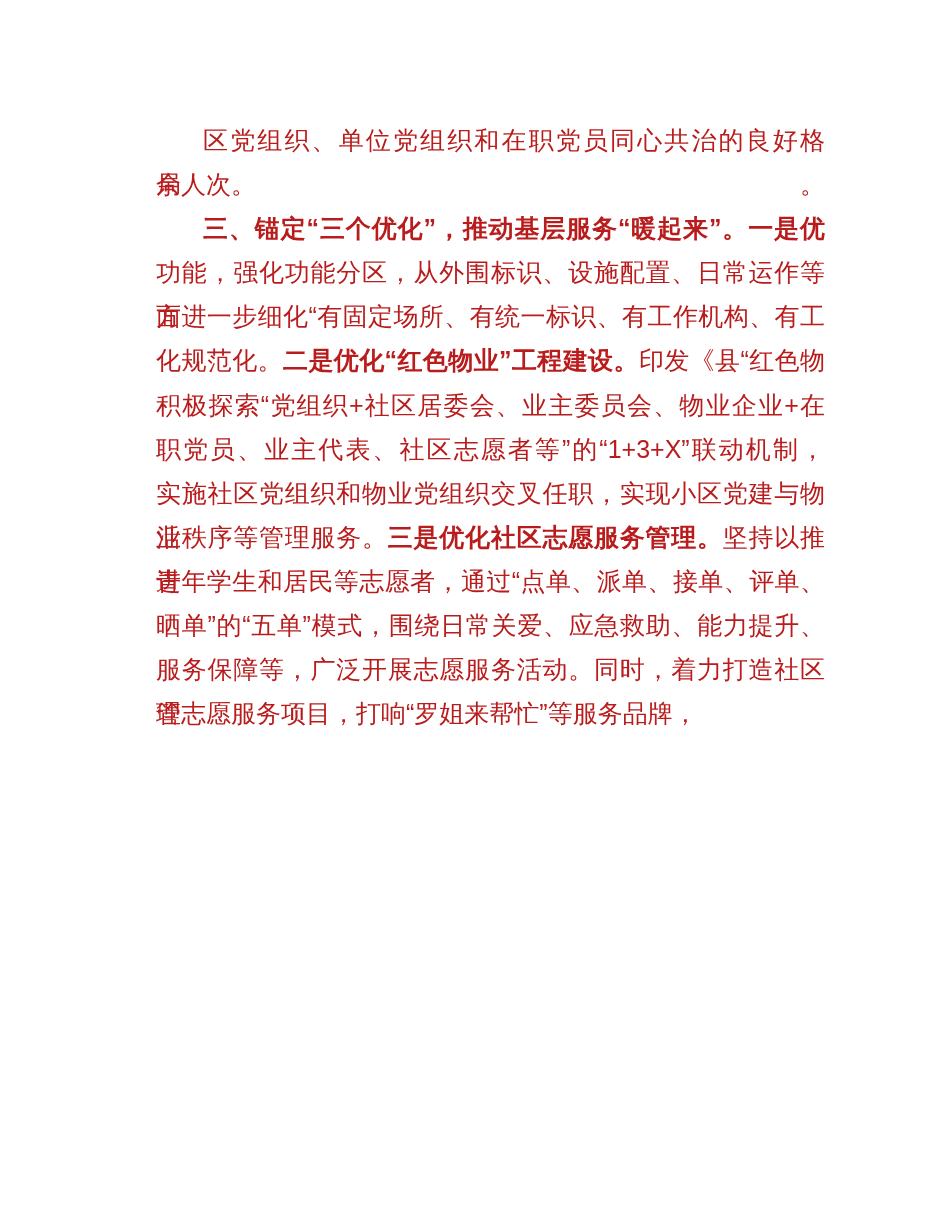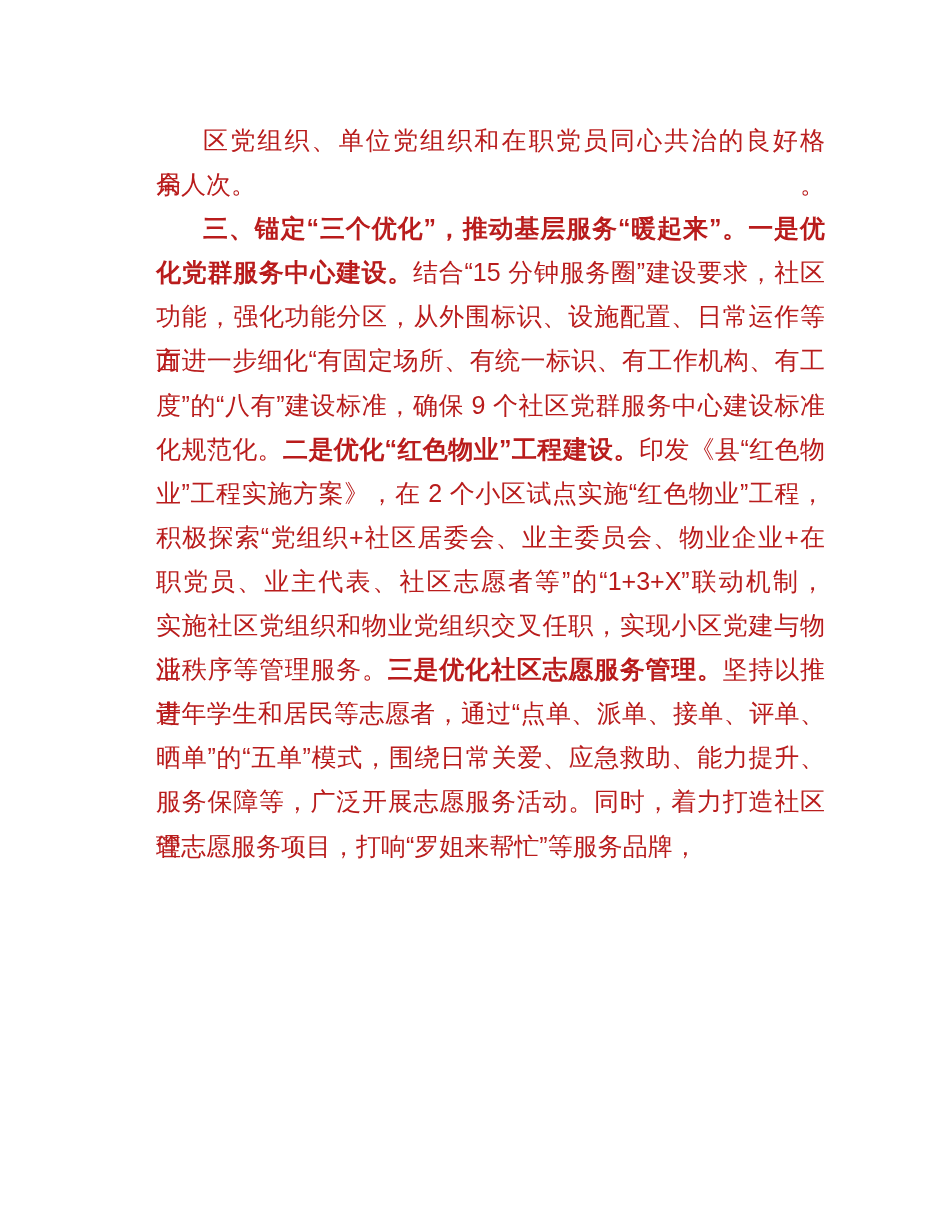--- a/index.html
+++ b/index.html
@@ -44,26 +44,23 @@
   .seg.bold { font-weight: bold; }
 </style>
 </head>
 <body>
 
 <div class="page">
   <div class="text-block">
       <div class="line flush indent"><span class="seg">区党组织、单位党组织和在职党员同心共治的良好格局。</span></div>
       <div class="line"><span class="seg">余人次。</span></div>
       <div class="line flush indent"><span class="seg bold">三、锚定“三个优化”，推动基层服务“暖起来”。一是优</span></div>
-      <div class="line flush"><span class="seg bold">化党群服务中心建设。</span><span class="seg">结合“15 分钟服务圈”建设要求，社区</span></div>
       <div class="line flush"><span class="seg">功能，强化功能分区，从外围标识、设施配置、日常运作等方</span></div>
       <div class="line flush"><span class="seg">面进一步细化“有固定场所、有统一标识、有工作机构、有工</span></div>
-      <div class="line flush"><span class="seg">度”的“八有”建设标准，确保 9 个社区党群服务中心建设标准</span></div>
       <div class="line flush"><span class="seg">化规范化。</span><span class="seg bold">二是优化“红色物业”工程建设。</span><span class="seg">印发《县“红色物</span></div>
-      <div class="line flush"><span class="seg">业”工程实施方案》，在 2 个小区试点实施“红色物业”工程，</span></div>
       <div class="line flush"><span class="seg">积极探索“党组织+社区居委会、业主委员会、物业企业+在</span></div>
       <div class="line flush"><span class="seg">职党员、业主代表、社区志愿者等”的“1+3+X”联动机制，</span></div>
       <div class="line flush"><span class="seg">实施社区党组织和物业党组织交叉任职，实现小区党建与物业</span></div>
       <div class="line flush"><span class="seg">活秩序等管理服务。</span><span class="seg bold">三是优化社区志愿服务管理。</span><span class="seg">坚持以推进</span></div>
       <div class="line flush"><span class="seg">青年学生和居民等志愿者，通过“点单、派单、接单、评单、</span></div>
       <div class="line flush"><span class="seg">晒单”的“五单”模式，围绕日常关爱、应急救助、能力提升、</span></div>
       <div class="line flush"><span class="seg">服务保障等，广泛开展志愿服务活动。同时，着力打造社区管</span></div>
       <div class="line"><span class="seg">理志愿服务项目，打响“罗姐来帮忙”等服务品牌，</span></div>
     </div>
 </div>

